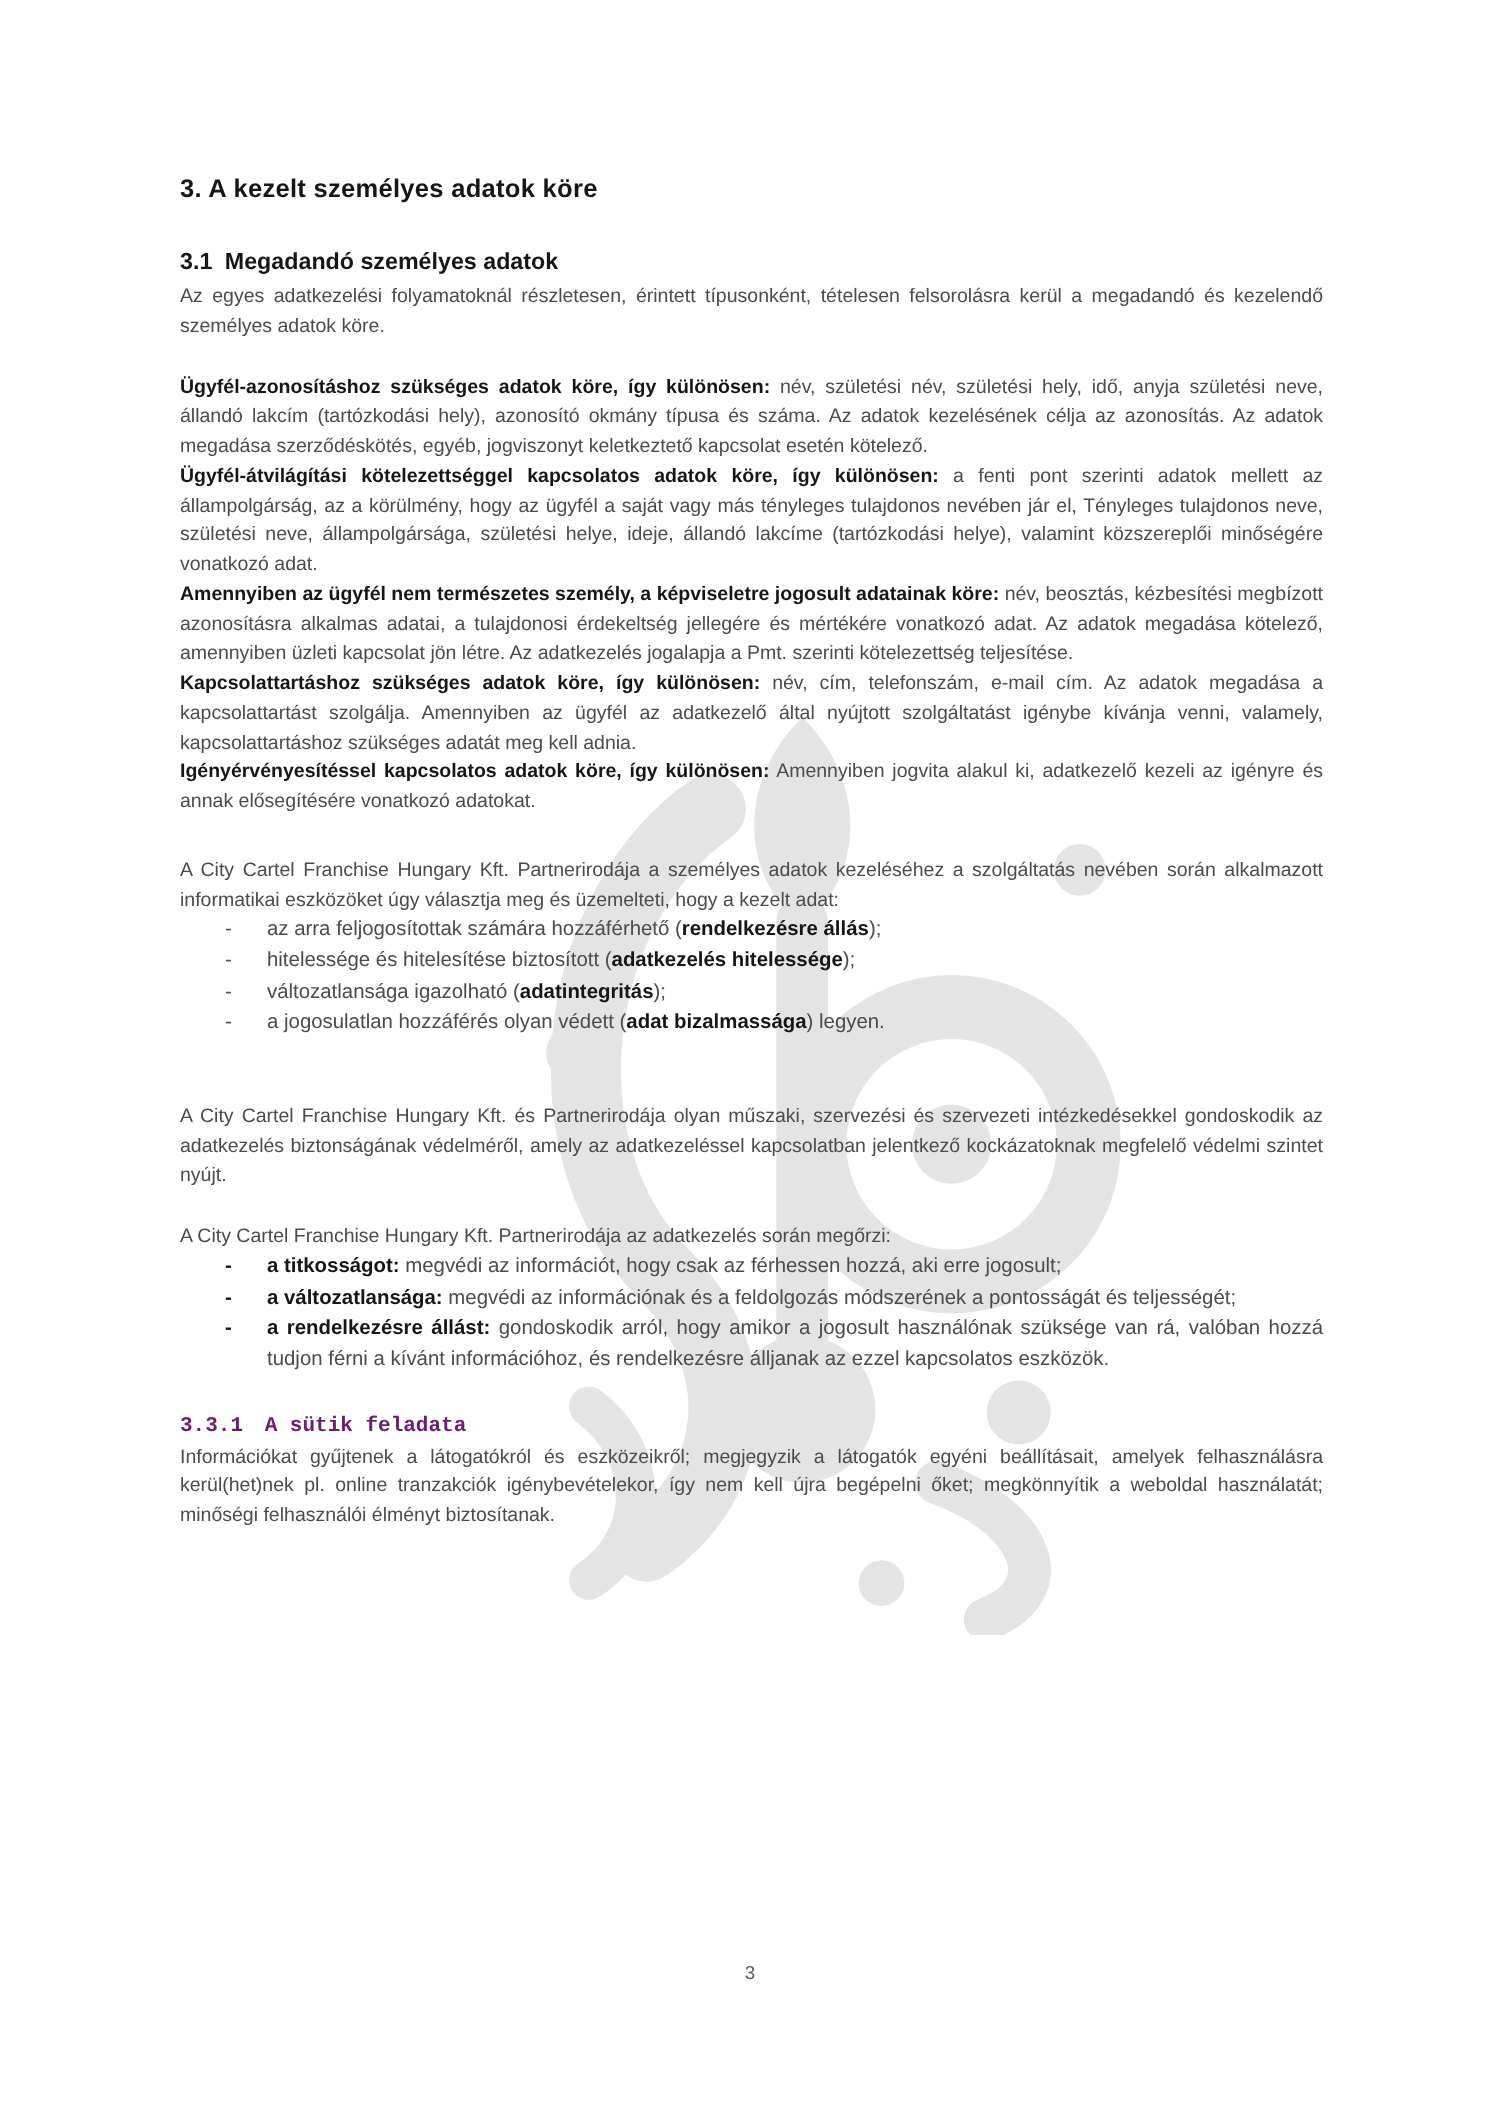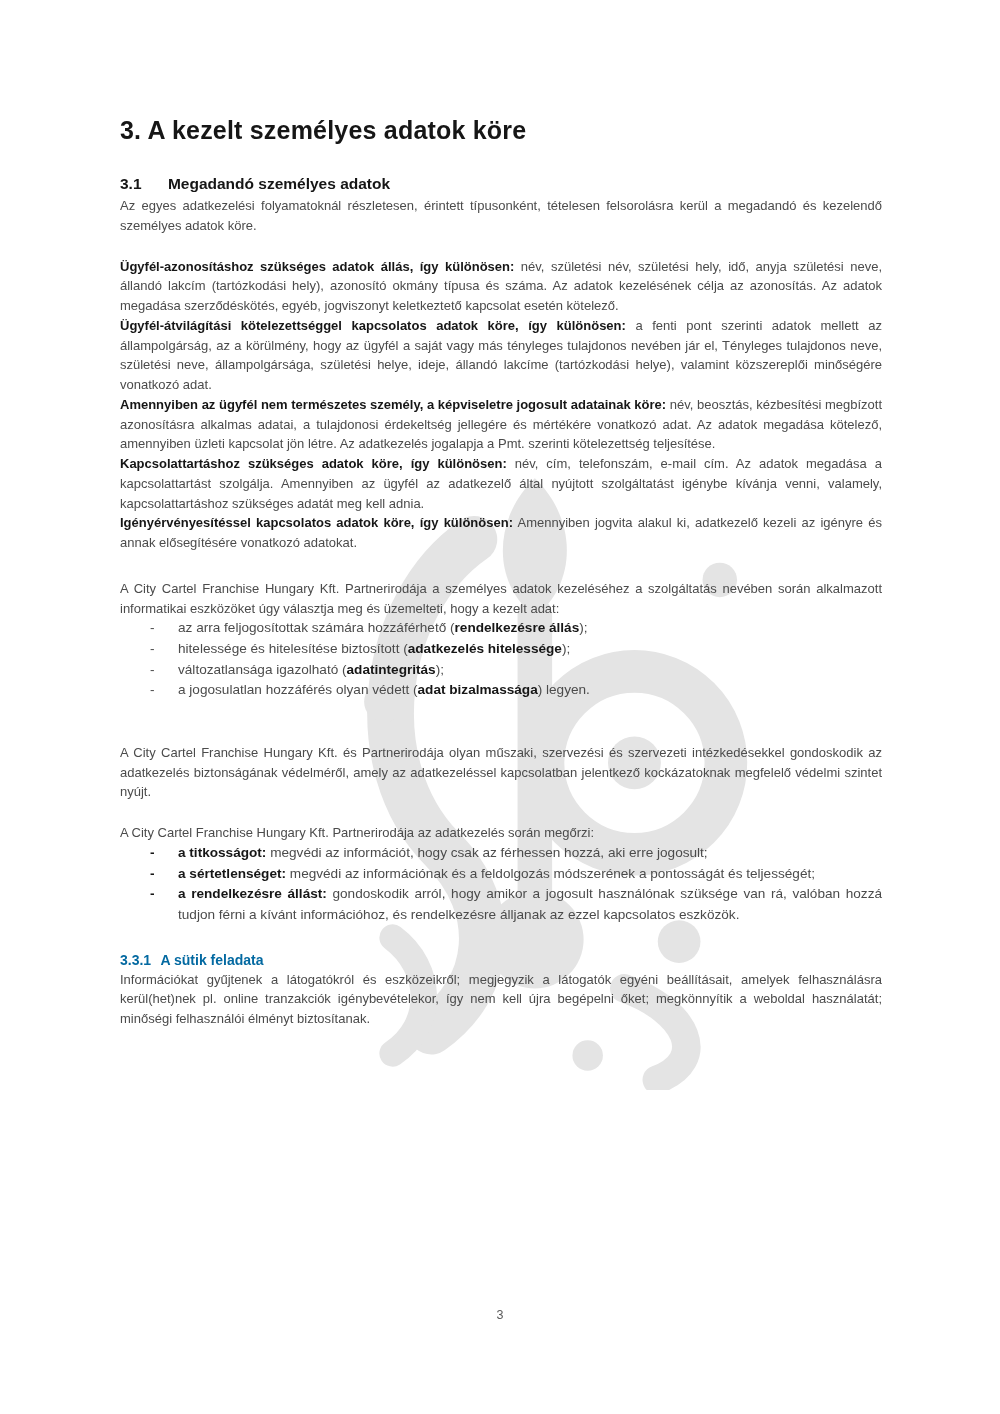--- a/index.html
+++ b/index.html
@@ -1,23 +1,23 @@
 <!DOCTYPE html>
 <html lang="hu"><head>
 <meta charset="utf-8">
 <style>
   html,body{margin:0;padding:0;background:#ffffff;}
   body{font-family:"Liberation Sans", sans-serif; -webkit-font-smoothing:antialiased;}
   .page{position:relative;width:1000px;height:1414px;background:#ffffff;overflow:hidden;}
   .watermark{position:absolute;left:320px;top:460px;width:450px;height:630px;z-index:0;pointer-events:none;}
   .content{position:absolute;left:120px;top:116px;width:762px;z-index:1;color:#4b4b4b;}
-  h1{font-size:25px;font-weight:bold;letter-spacing:0.2px;color:#161616;margin:0 0 30px 0;}
+  h1{font-size:17px;font-weight:bold;letter-spacing:0.2px;color:#161616;margin:0 0 30px 0;}
   .h2{font-size:15.5px;font-weight:bold;color:#161616;margin:0 0 3px 0;}
-  .h2 .num{margin-right:22px;}
-  .h3{font-size:14px;font-weight:bold;color:#0369a1;margin:0 0 2px 0;}
+  .h2 .num{margin-right:4px;}
+  .h3{font-size:14px;font-weight:bold;color:#701a75;margin:0 0 2px 0;font-family:Liberation Mono, monospace;}
   .h3 .num{margin-right:6px;}
   p.body{font-size:13px;line-height:1.52;text-align:justify;margin:0;}
   p.body strong, .btext strong{color:#161616;}
   .gap{height:21px;}
   .gap-lg{height:26px;}
   .list{margin:0;}
   .bullet{display:flex;font-size:13.6px;line-height:1.52;}
   .bullet .dash{flex:0 0 auto;width:28px;padding-left:30px;}
   .bullet .dash.bold{font-weight:bold;color:#161616;}
   .bullet .btext{flex:1;text-align:justify;}
@@ -53,21 +53,21 @@
 
     <div class="h2">
       <span class="num">3.1</span>
       <span>Megadandó személyes adatok</span>
     </div>
     <p class="body">Az egyes adatkezelési folyamatoknál részletesen, érintett típusonként, tételesen felsorolásra kerül a megadandó és kezelendő személyes adatok köre.</p>
 
     <div class="gap"></div>
 
     <p class="body">
-      <strong>Ügyfél-azonosításhoz szükséges adatok állás, így különösen:</strong><span> név, születési név, születési hely, idő, anyja születési neve, állandó lakcím (tartózkodási hely), azonosító okmány típusa és száma. Az adatok kezelésének célja az azonosítás. Az adatok megadása szerződéskötés, egyéb, jogviszonyt keletkeztető kapcsolat esetén kötelező.</span>
+      <strong>Ügyfél-azonosításhoz szükséges adatok köre, így különösen:</strong><span> név, születési név, születési hely, idő, anyja születési neve, állandó lakcím (tartózkodási hely), azonosító okmány típusa és száma. Az adatok kezelésének célja az azonosítás. Az adatok megadása szerződéskötés, egyéb, jogviszonyt keletkeztető kapcsolat esetén kötelező.</span>
     </p>
     <p class="body">
       <strong>Ügyfél-átvilágítási kötelezettséggel kapcsolatos adatok köre, így különösen:</strong><span> a fenti pont szerinti adatok mellett az állampolgárság, az a körülmény, hogy az ügyfél a saját vagy más tényleges tulajdonos nevében jár el, Tényleges tulajdonos neve, születési neve, állampolgársága, születési helye, ideje, állandó lakcíme (tartózkodási helye), valamint közszereplői minőségére vonatkozó adat.</span>
     </p>
     <p class="body">
       <strong>Amennyiben az ügyfél nem természetes személy, a képviseletre jogosult adatainak köre:</strong><span> név, beosztás, kézbesítési megbízott azonosításra alkalmas adatai, a tulajdonosi érdekeltség jellegére és mértékére vonatkozó adat. Az adatok megadása kötelező, amennyiben üzleti kapcsolat jön létre. Az adatkezelés jogalapja a Pmt. szerinti kötelezettség teljesítése.</span>
     </p>
     <p class="body">
       <strong>Kapcsolattartáshoz szükséges adatok köre, így különösen:</strong><span> név, cím, telefonszám, e-mail cím. Az adatok megadása a kapcsolattartást szolgálja. Amennyiben az ügyfél az adatkezelő által nyújtott szolgáltatást igénybe kívánja venni, valamely, kapcsolattartáshoz szükséges adatát meg kell adnia.</span>
     </p>
@@ -109,21 +109,21 @@
 
     <p class="body">A City Cartel Franchise Hungary Kft. Partnerirodája az adatkezelés során megőrzi:</p>
 
     <div class="list">
       <div class="bullet">
         <span class="dash bold">-</span>
         <span class="btext"><strong>a titkosságot:</strong><span> megvédi az információt, hogy csak az férhessen hozzá, aki erre jogosult;</span></span>
       </div>
       <div class="bullet">
         <span class="dash bold">-</span>
-        <span class="btext"><strong>a sértetlenséget:</strong><span> megvédi az információnak és a feldolgozás módszerének a pontosságát és teljességét;</span></span>
+        <span class="btext"><strong>a változatlansága:</strong><span> megvédi az információnak és a feldolgozás módszerének a pontosságát és teljességét;</span></span>
       </div>
       <div class="bullet">
         <span class="dash bold">-</span>
         <span class="btext"><strong>a rendelkezésre állást:</strong><span> gondoskodik arról, hogy amikor a jogosult használónak szüksége van rá, valóban hozzá tudjon férni a kívánt információhoz, és rendelkezésre álljanak az ezzel kapcsolatos eszközök.</span></span>
       </div>
     </div>
 
     <div class="gap-lg"></div>
 
     <div class="h3">

